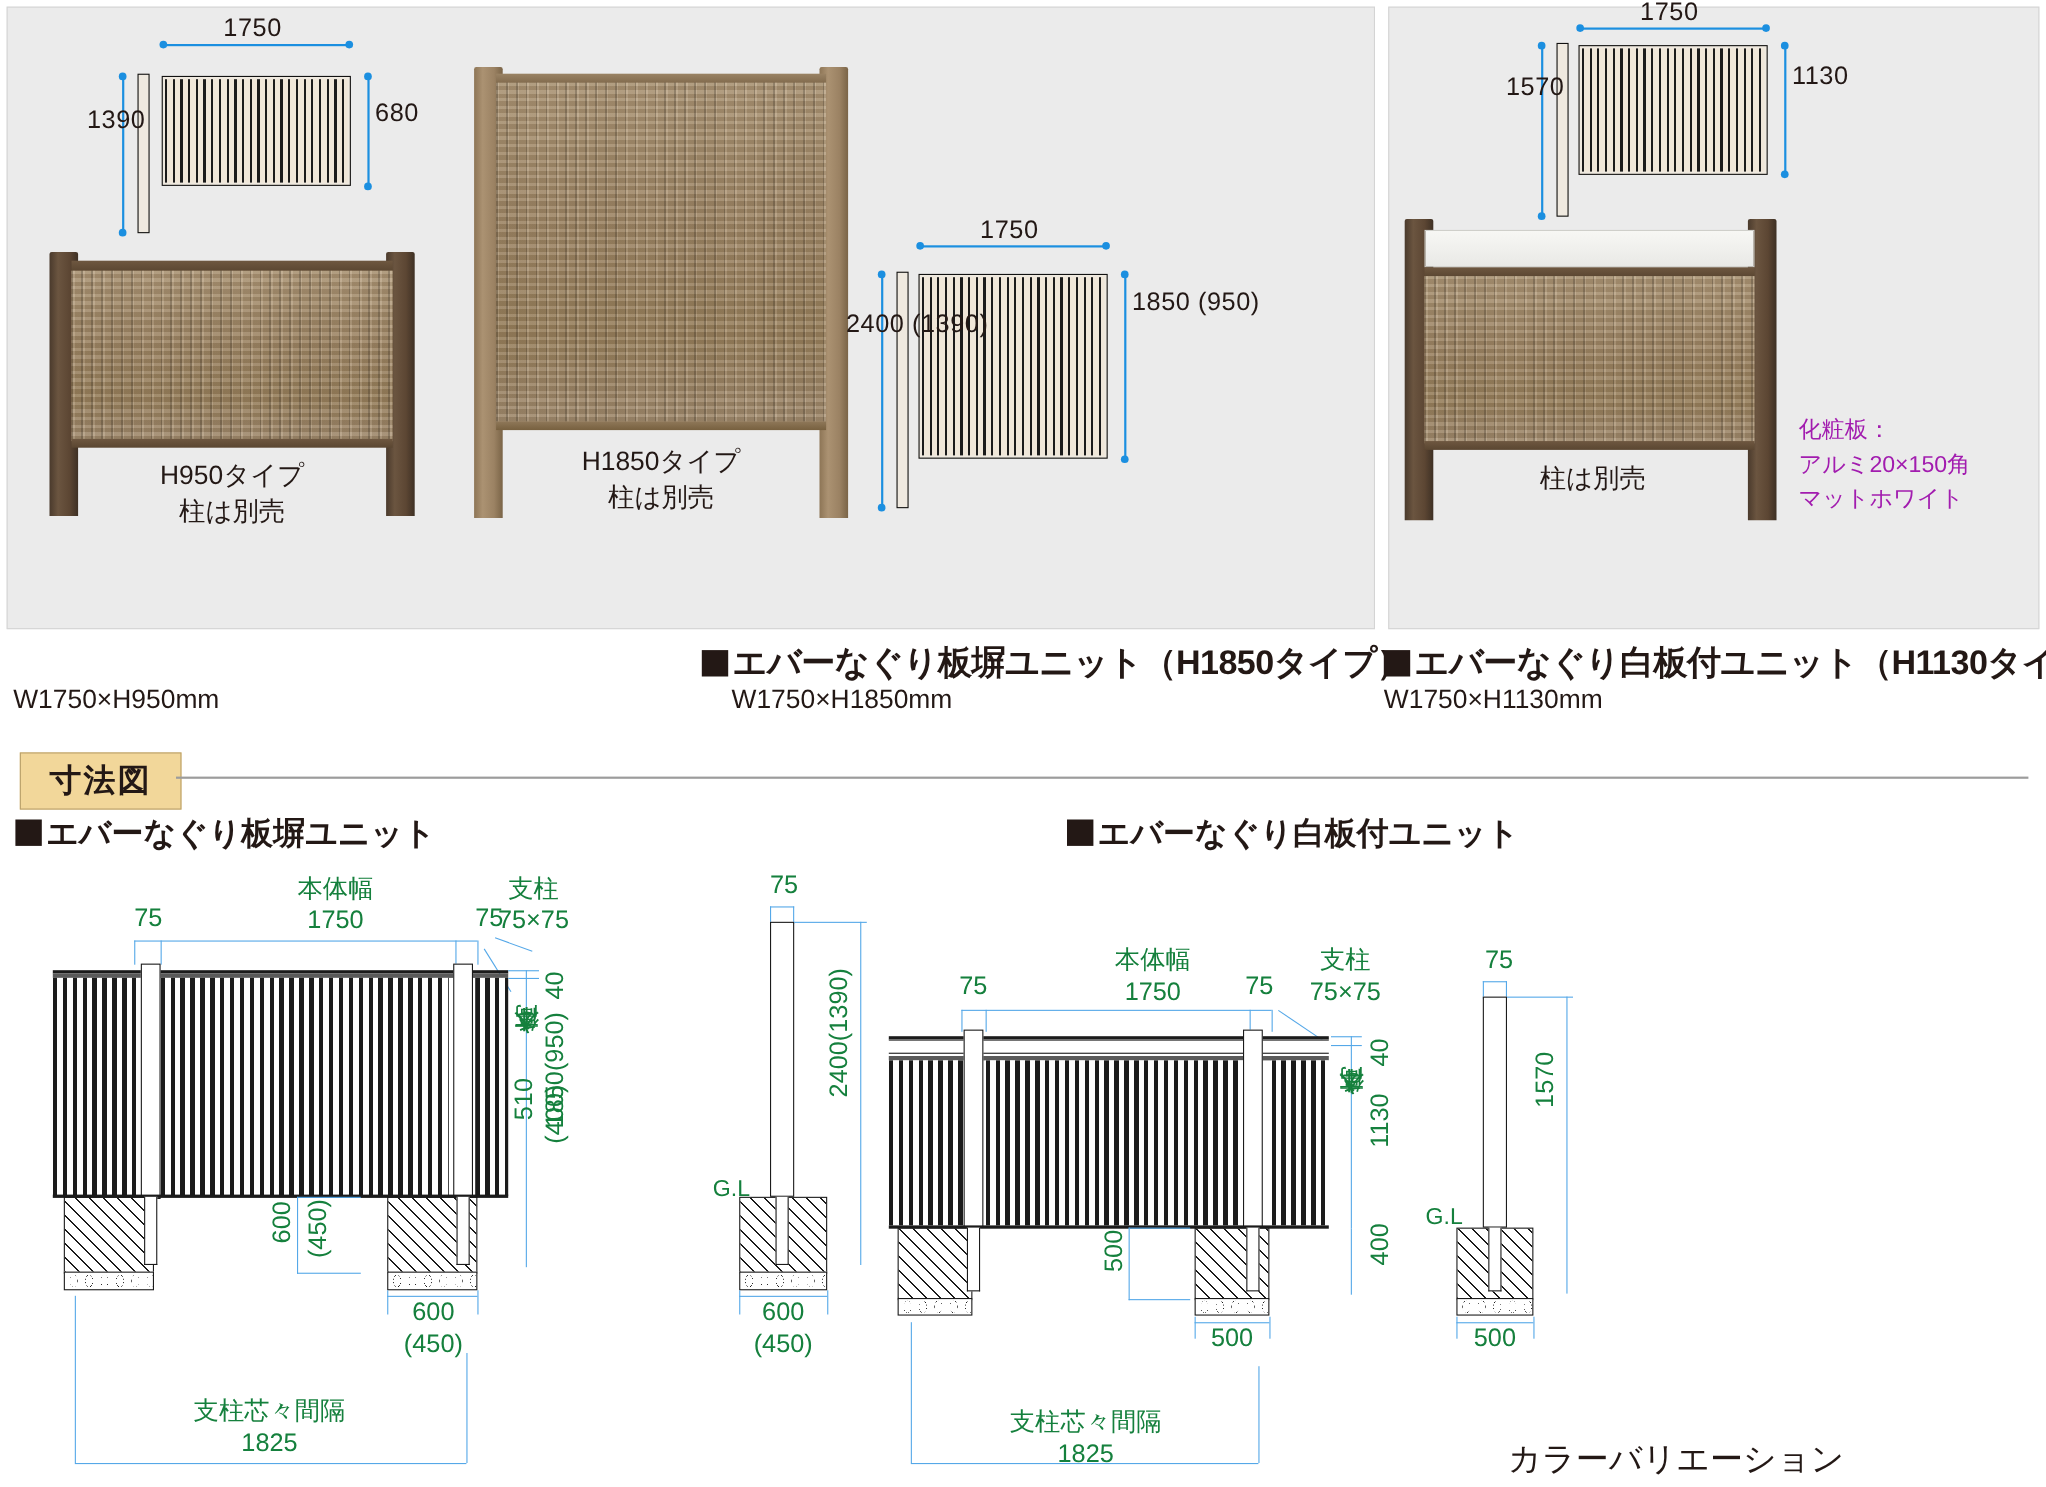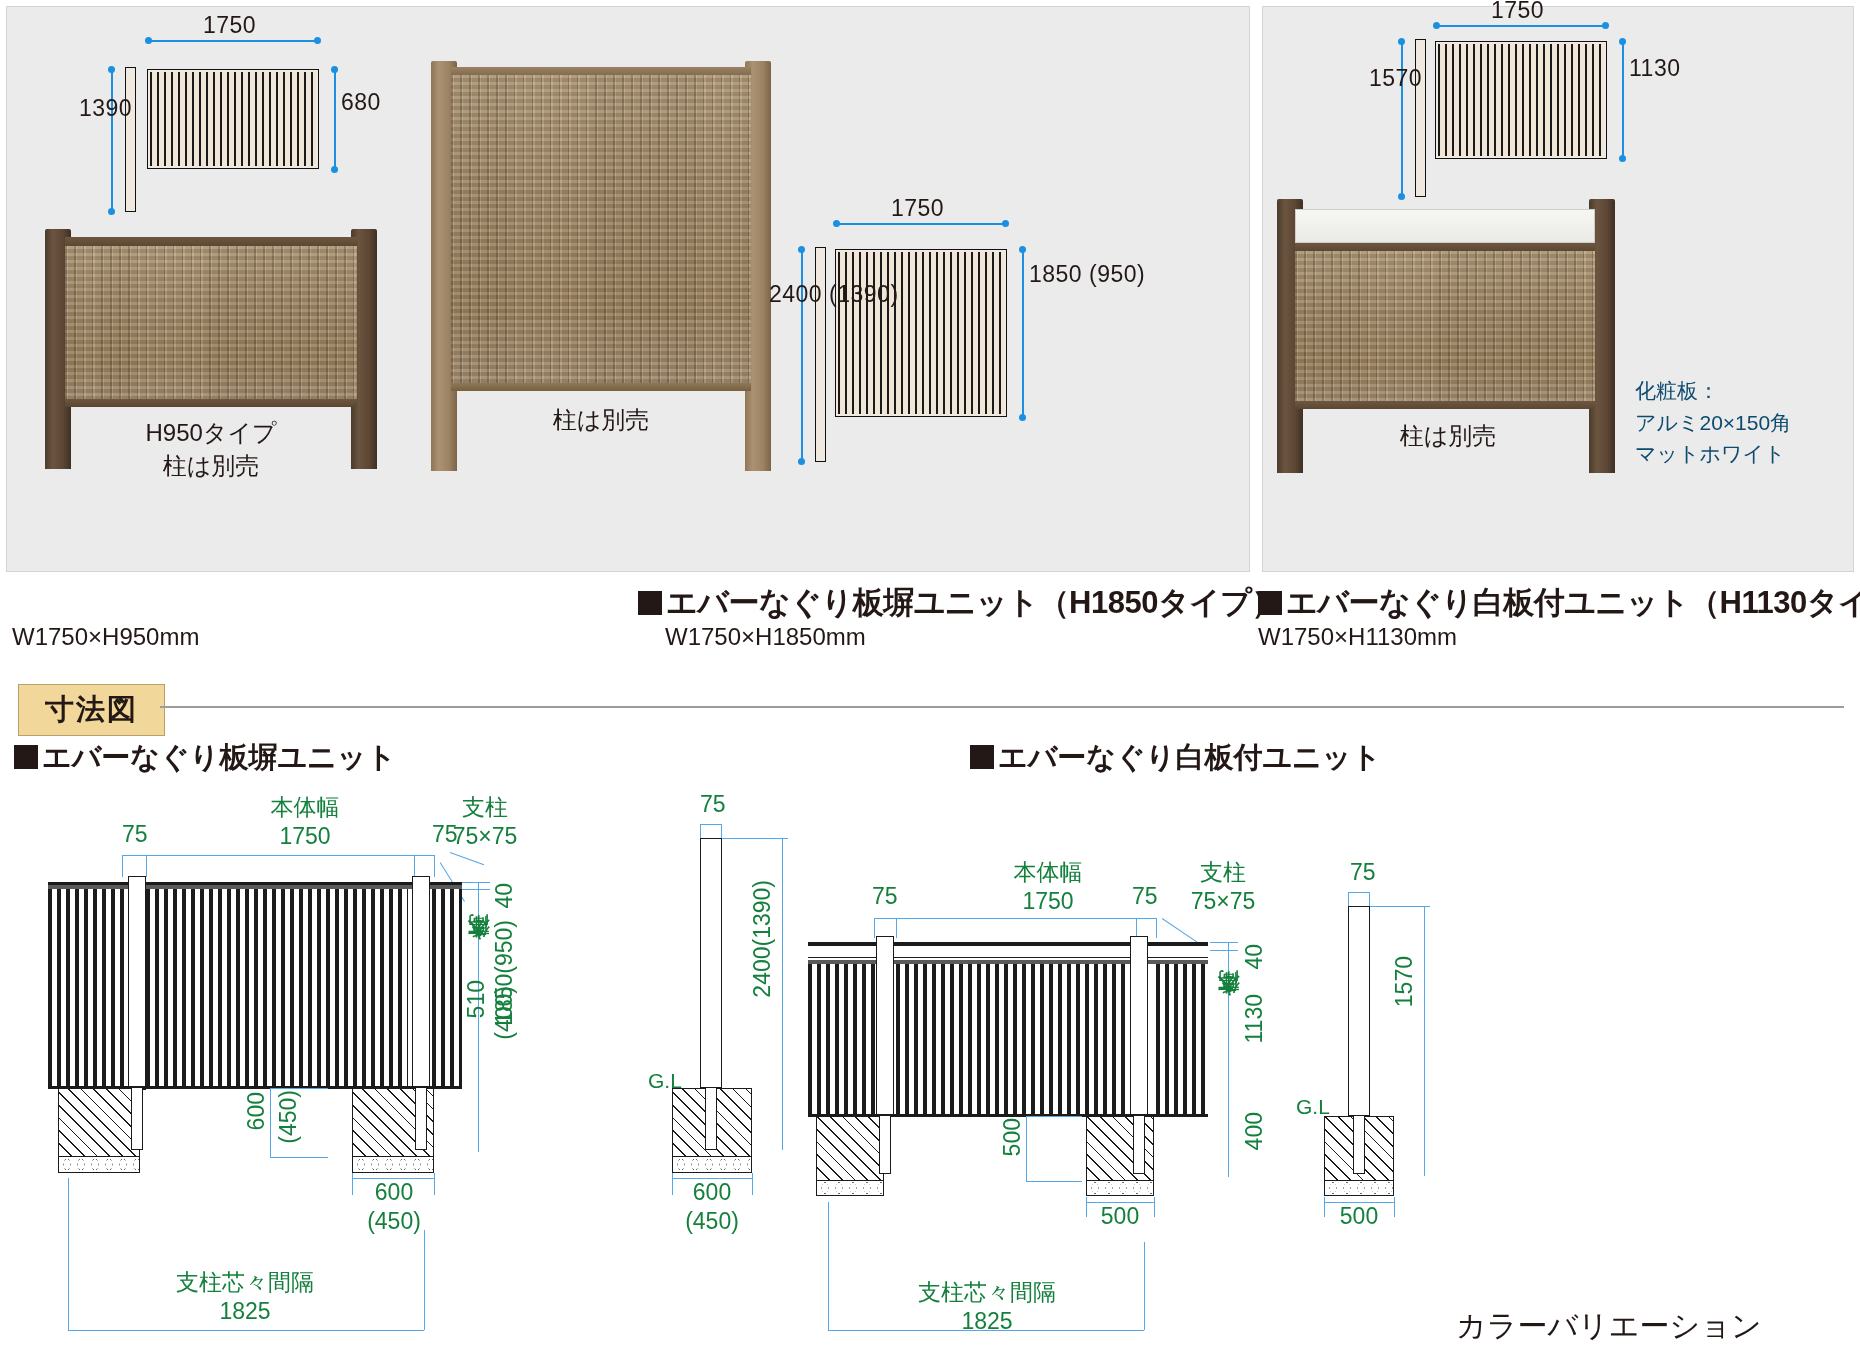--- a/index.html
+++ b/index.html
@@ -89,21 +89,21 @@
     background:linear-gradient(to bottom,#f7f7f4,#e9e9e6);
     border:1px solid #cfcfca;
   }
   .photo-caption {
     position:absolute; text-align:center; width:100%;
     font-size:24px; color:#231815; line-height:1.38;
     font-family:"Liberation Sans",sans-serif;
   }
   .note-text {
     position:absolute; font-size:21px; line-height:1.5;
-    color:#0c4a6e; white-space:nowrap;
+    color:#a21caf; white-space:nowrap;
     font-family:"Liberation Sans",sans-serif;
   }
 
   
   .titles { position:absolute; left:0; top:582px; width:1860px; height:78px; }
   .prod-title {
     position:absolute;
     font-size:31px; font-weight:bold; letter-spacing:-0.5px;
     color:#231815; white-space:nowrap;
     font-family:"Liberation Sans",sans-serif;
@@ -228,20 +228,21 @@
         </div>
       </div>
 
       <div class="fence-photo" style="left:418px;top:48px;width:352px;height:418px;">
         <div class="fp-post light" style="left:6px;top:6px;width:26px;height:410px;"></div>
         <div class="fp-post light" style="left:320px;top:6px;width:26px;height:410px;"></div>
         <div class="fp-rail" style="left:26px;top:12px;width:300px;height:9px;background:linear-gradient(to bottom,#9a8364,#80694c);"></div>
         <div class="fp-panel" style="left:26px;top:20px;width:300px;height:310px;"></div>
         <div class="fp-rail" style="left:26px;top:328px;width:300px;height:8px;background:linear-gradient(to bottom,#8f7859,#77603f);"></div>
         <div class="photo-caption" style="left:0;top:348px;">
+          <div>H1850タイプ</div>
           <div>柱は別売</div>
         </div>
       </div>
 
       <div class="mini" style="left:780px;top:196px;width:440px;height:312px;">
         <div class="mini-side" style="left:28px;top:44px;width:11px;height:215px;"></div>
         <div class="mini-body" style="left:48px;top:46px;width:172px;height:168px;">
           <div class="slat-fill"></div>
         </div>
 
@@ -495,15 +496,15 @@
     <div class="dpost" style="left:563px;top:226px;width:12px;height:58px;border-top:none;"></div>
     <div class="ddim-v" style="left:634px;top:16px;height:270px;"></div>
     <div class="ddim-h" style="left:580px;top:16px;width:60px;"></div>
     <div class="dlabel vert" style="left:600px;top:66px;">1570</div>
     <div class="ddim-h" style="left:534px;top:312px;width:70px;"></div>
     <div class="ddim-v" style="left:534px;top:307px;height:20px;"></div>
     <div class="ddim-v" style="left:604px;top:307px;height:20px;"></div>
     <div class="dlabel ctr" style="left:532px;top:312px;width:74px;">500</div>
   </div>
 
-  <div class="colorvar" style="left:1456px;top:1306px;font-family:Liberation Mono, monospace;">カラーバリエーション</div>
+  <div class="colorvar" style="left:1371px;top:1306px;font-family:Liberation Mono, monospace;">カラーバリエーション</div>
 
 </div>
 
 </body></html>

